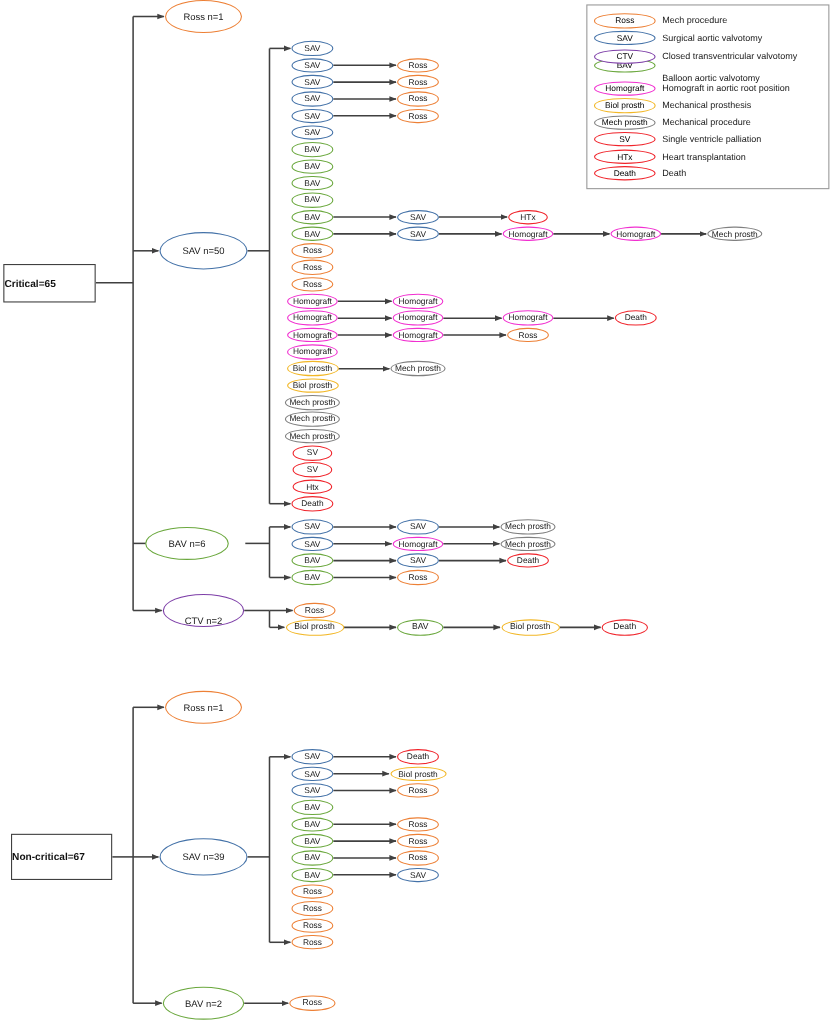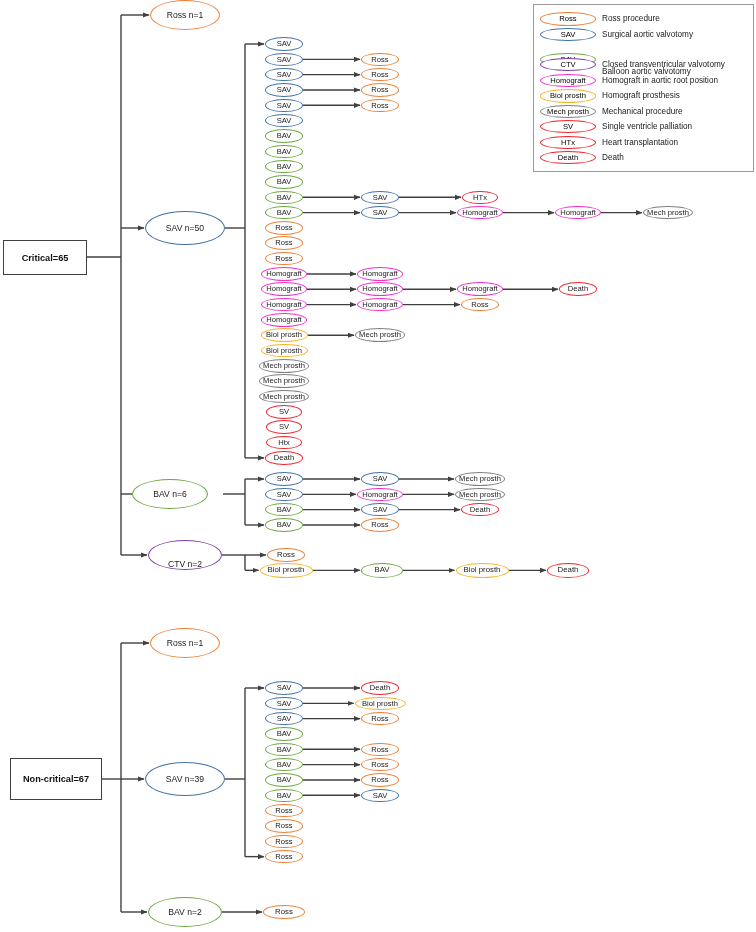--- a/index.html
+++ b/index.html
@@ -3,21 +3,21 @@
 <meta charset="utf-8">
 <style>
   html,body{margin:0;padding:0;background:#fff;}
   body{font-family:"Liberation Sans",sans-serif;}
   #stage{position:relative;width:756px;height:932px;overflow:hidden;background:#fff;}
   #edges{position:absolute;left:0;top:0;width:756px;height:932px;pointer-events:none;}
   .node{position:absolute;display:flex;align-items:center;justify-content:center;
         box-sizing:border-box;border-style:solid;border-width:1.4px;border-radius:50%;
         background:#fff;color:#1a1a1a;white-space:nowrap;}
   .node span{display:block;line-height:1;}
-  .boxnode{position:absolute;display:flex;align-items:center;justify-content:center;
+  .boxnode{position:absolute;display:flex;align-items:center;justify-content:flex-start;
         box-sizing:border-box;border:1.6px solid #404040;background:#fff;
         color:#111;font-weight:bold;border-radius:0;}
   .legend{position:absolute;box-sizing:border-box;border:1.6px solid #9a9a9a;background:#fff;}
   .legend-row{position:absolute;display:flex;align-items:center;}
   .legend-oval{box-sizing:border-box;border-style:solid;border-width:1.4px;border-radius:50%;
         background:#fff;display:flex;align-items:center;justify-content:center;
         overflow:hidden;}
   .legend-label{margin-left:6px;color:#1a1a1a;white-space:nowrap;}
 </style>
 </head>
@@ -365,51 +365,51 @@
       </div>
       <div class="node" style="left: 263px; top: 904.7px; width: 42px; height: 14.6px; border-color: rgb(237, 128, 54); font-size: 7.8px;">
         <span>Ross</span>
       </div>
     </div>
   <div class="legend" id="legend-box" style="left:533px;top:4px;width:221px;height:168px;">
       <div class="legend-row" style="left: 6px; top: 7.4px;">
         <div class="legend-oval" style="width: 56px; height: 13.2px; border-color: rgb(237, 128, 54); font-size: 7.6px;">
           <span>Ross</span>
         </div>
-        <div class="legend-label" style="font-size: 8.2px;">Ross procedure</div>
+        <div class="legend-label" style="font-size: 8.2px;">Mech procedure</div>
       </div>
       <div class="legend-row" style="left: 6px; top: 22.8px;">
         <div class="legend-oval" style="width: 56px; height: 13.2px; border-color: rgb(68, 114, 168); font-size: 7.6px;">
           <span>SAV</span>
         </div>
         <div class="legend-label" style="font-size: 8.2px;">Surgical aortic valvotomy</div>
       </div>
       <div class="legend-row" style="left: 6px; top: 38.2px;">
         <div class="legend-oval" style="width: 56px; height: 13.2px; border-color: rgb(107, 168, 62); font-size: 7.6px;">
           <span>BAV</span>
         </div>
         <div class="legend-label" style="font-size: 8.2px; margin-top: 24px;">Balloon aortic valvotomy</div>
       </div>
-      <div class="legend-row" style="left: 6px; top: 53px; text-align: right;">
+      <div class="legend-row" style="left: 6px; top: 40px; text-align: right;">
         <div class="legend-oval" style="width: 56px; height: 13.2px; border-color: rgb(126, 63, 168); font-size: 7.6px;">
           <span>CTV</span>
         </div>
         <div class="legend-label" style="font-size: 8.2px;">Closed transventricular valvotomy</div>
       </div>
       <div class="legend-row" style="left: 6px; top: 69px;">
         <div class="legend-oval" style="width: 56px; height: 13.2px; border-color: rgb(241, 47, 208); font-size: 7.6px;">
           <span>Homograft</span>
         </div>
         <div class="legend-label" style="font-size: 8.2px;">Homograft in aortic root position</div>
       </div>
       <div class="legend-row" style="left: 6px; top: 84.4px;">
         <div class="legend-oval" style="width: 56px; height: 13.2px; border-color: rgb(242, 183, 38); font-size: 7.6px;">
           <span>Biol prosth</span>
         </div>
-        <div class="legend-label" style="font-size: 8.2px;">Homograft prosthesis</div>
+        <div class="legend-label" style="font-size: 8.2px;">Mechanical prosthesis</div>
       </div>
       <div class="legend-row" style="left: 6px; top: 99.8px;">
         <div class="legend-oval" style="width: 56px; height: 13.2px; border-color: rgb(128, 128, 128); font-size: 7.6px;">
           <span>Mech prosth</span>
         </div>
         <div class="legend-label" style="font-size: 8.2px;">Mechanical procedure</div>
       </div>
       <div class="legend-row" style="left: 6px; top: 115.2px;">
         <div class="legend-oval" style="width: 56px; height: 13.2px; border-color: rgb(240, 36, 43); font-size: 7.6px;">
           <span>SV</span>

